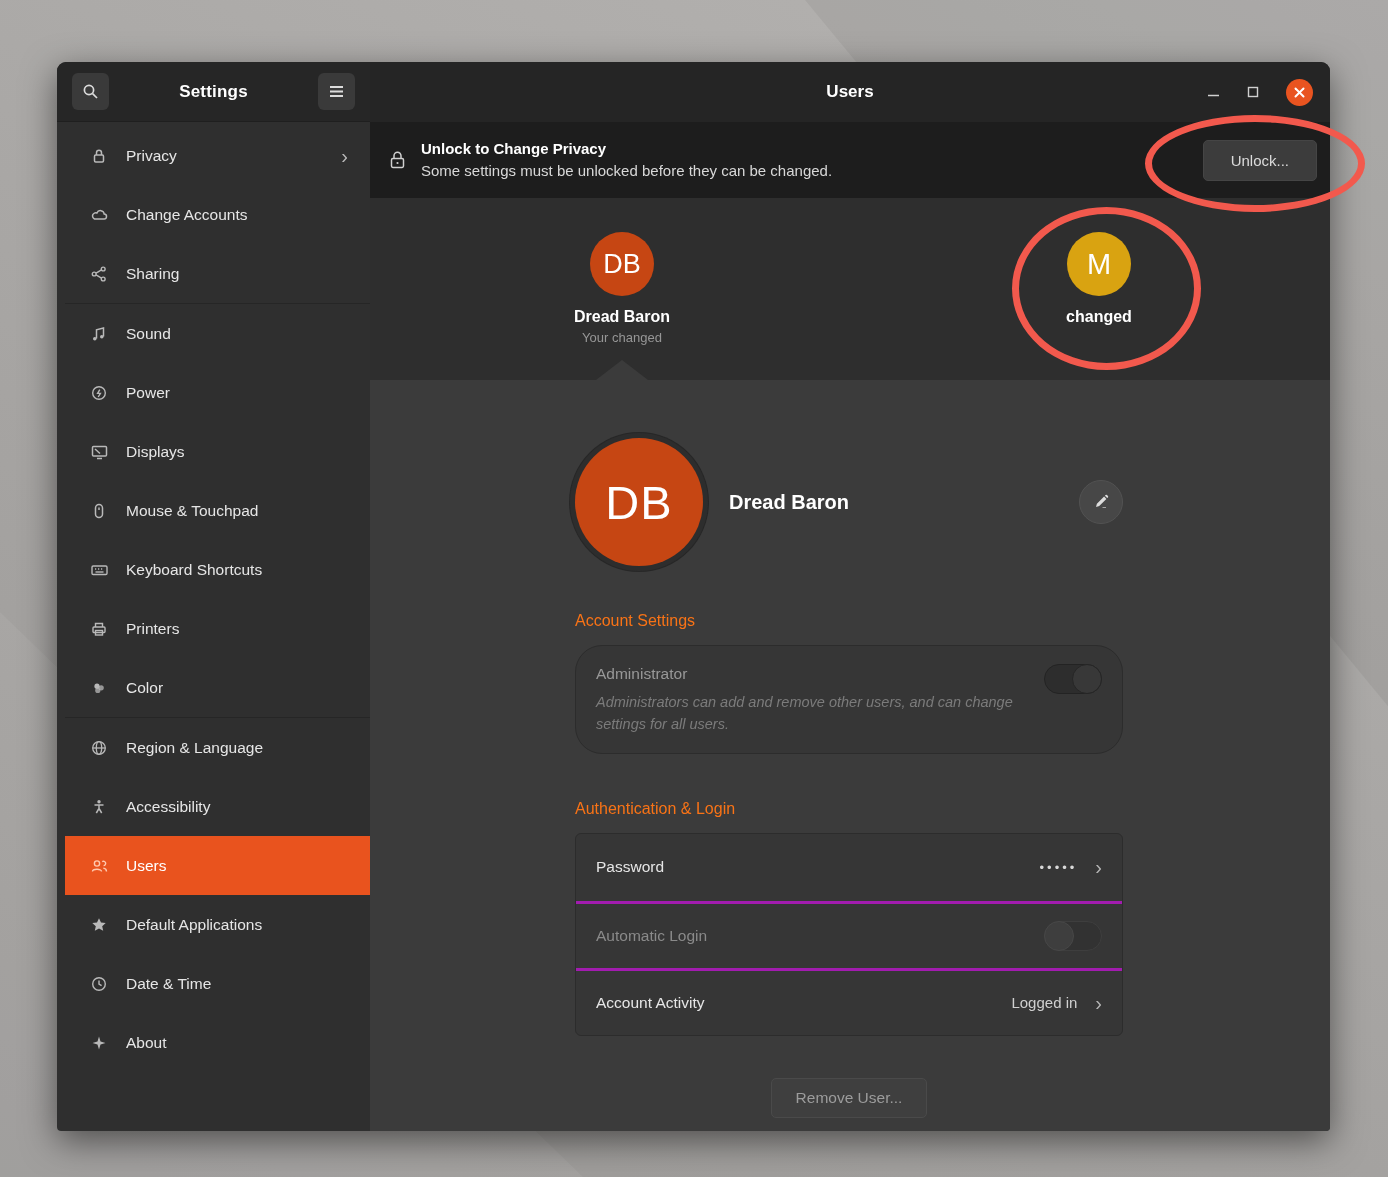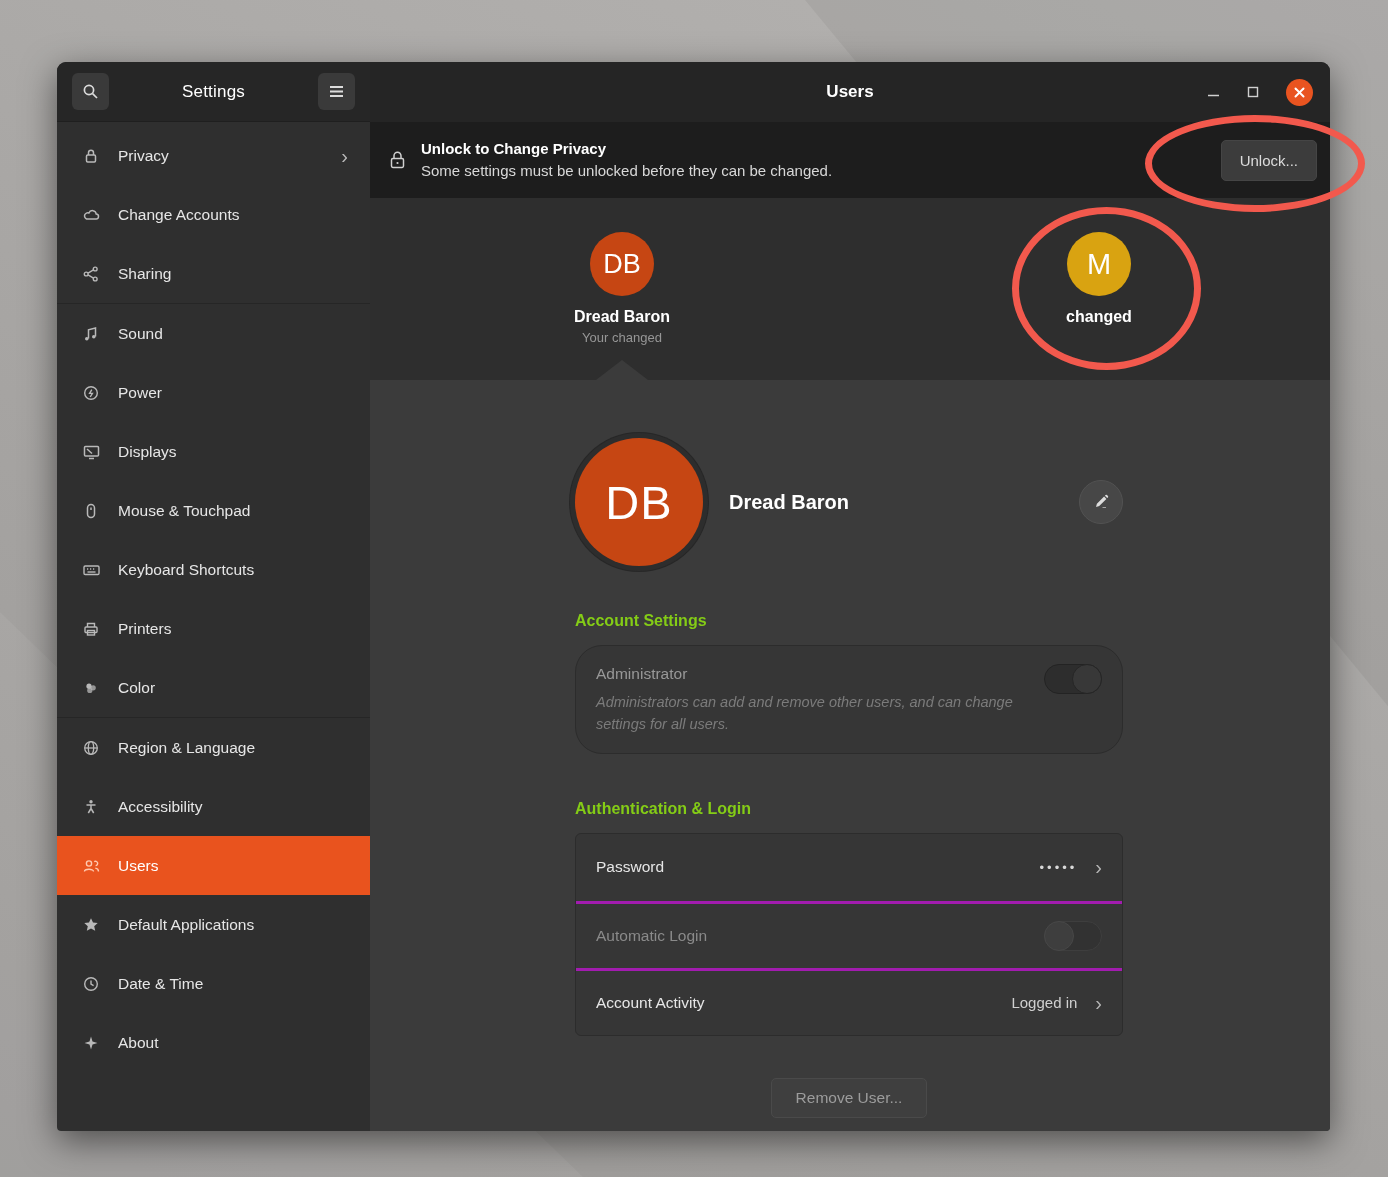--- a/index.html
+++ b/index.html
@@ -12,22 +12,22 @@
 
   .window{position:absolute;left:57px;top:62px;width:1273px;height:1069px;display:flex;
     border-radius:9px 9px 4px 4px;overflow:hidden;box-shadow:0 10px 34px rgba(0,0,0,.5);}
 
   
   .sidebar{width:313px;background:#2f2f2f;display:flex;flex-direction:column;flex-shrink:0;}
   .side-header{height:60px;background:#262626;display:flex;align-items:center;
     justify-content:space-between;padding:0 15px;border-bottom:1px solid #1f1f1f;box-sizing:border-box;}
   .icon-btn{width:37px;height:37px;border-radius:6px;background:#3a3a3a;display:flex;
     align-items:center;justify-content:center;color:#dcdcdc;}
-  .side-title{color:#fff;font-weight:normal;font-size:17px;letter-spacing:.2px;}
-  .side-list{flex:1;padding-top:4px;}
+  .side-title{color:#fff;font-weight:bold;font-size:17px;letter-spacing:.2px;}
+  .side-list{flex:1;padding-top:4px;margin-left:8px;}
   .side-item{height:59px;display:flex;align-items:center;padding:0 14px 0 24px;color:#e6e6e6;
     font-size:15.5px;box-sizing:border-box;}
   .side-item .sicon{width:20px;height:20px;margin-right:17px;color:#b9b9b9;display:flex;
     align-items:center;justify-content:center;flex-shrink:0;}
   .side-item.selected{background:#E9531E;color:#fff;}
   .side-item.selected .sicon{color:#ffc9b0;}
   .schev{margin-left:auto;color:#b9b9b9;font-size:20px;line-height:1;padding-right:8px;}
   .side-sep{height:1px;background:#262626;margin:0;}
 
   
@@ -39,21 +39,21 @@
   .close-btn{width:27px;height:27px;border-radius:50%;background:#E95420;display:flex;
     align-items:center;justify-content:center;}
 
   .banner{height:76px;background:#1d1d1d;display:flex;align-items:center;padding:0 13px 0 19px;
     box-sizing:border-box;flex-shrink:0;}
   .banner-lock{color:#cfcfcf;margin-right:15px;display:flex;}
   .banner-text{line-height:1.45;}
   .banner-title{color:#ffffff;font-weight:bold;font-size:15px;}
   .banner-sub{color:#d8d8d8;font-size:15px;}
   .unlock-btn{margin-left:auto;background:#3c3c3c;border:1px solid #454545;border-radius:5px;
-    color:#dcdcdc;font-size:15px;padding:11px 18px;}
+    color:#dcdcdc;font-size:15px;padding:11px 27px;}
 
   .carousel{height:182px;background:#2e2e2e;position:relative;flex-shrink:0;}
   .caro-user{position:absolute;top:34px;display:flex;flex-direction:column;align-items:center;width:200px;
     transform:translateX(-50%);}
   .caro-user.primary{left:252px;}
   .caro-user.secondary{left:729px;}
   .caro-avatar{width:64px;height:64px;border-radius:50%;display:flex;align-items:center;
     justify-content:center;color:#fff;font-weight:500;}
   .caro-avatar.db{background:#C64613;font-size:27px;}
   .caro-avatar.m{background:#D9A311;font-size:29px;}
@@ -66,21 +66,21 @@
   .content-inner{margin-left:205px;width:548px;}
 
   .profile-row{display:flex;align-items:center;margin-top:58px;}
   .big-avatar{width:128px;height:128px;border-radius:50%;background:#C64613;display:flex;
     align-items:center;justify-content:center;color:#fff;font-size:47px;font-weight:500;
     box-shadow:0 0 0 5px #2d2d2d,0 0 0 6px #272727;letter-spacing:1px;}
   .profile-name{color:#fff;font-weight:bold;font-size:20px;margin-left:26px;}
   .edit-btn{margin-left:auto;width:44px;height:44px;border-radius:50%;background:#474747;
     border:1px solid #525252;display:flex;align-items:center;justify-content:center;color:#ddd;box-sizing:border-box;}
 
-  .sect-heading{color:#84cc16;font-weight:bold;font-size:16px;margin-top:46px;margin-bottom:15px;}
+  .sect-heading{color:#f97316;font-weight:normal;font-size:16px;margin-top:46px;margin-bottom:15px;}
   .card{background:#363636;border:1px solid #2c2c2c;border-radius:6px;box-sizing:border-box;}
   .admin-card{padding:15px 20px 17px 20px;position:relative;border-radius:27px;}
   .admin-label{color:#989898;font-size:15.5px;margin-top:4px;}
   .admin-desc{color:#7b7b7b;font-size:14.5px;line-height:1.5;margin-top:9px;width:440px;font-style:italic;}
   .toggle{width:58px;height:30px;border-radius:16px;position:relative;box-sizing:border-box;}
   .toggle .knob{width:28px;height:28px;border-radius:50%;position:absolute;top:0;box-sizing:border-box;}
   .toggle.on{background:#2d2d2d;border:1px solid #232323;}
   .toggle.on .knob{right:-1px;top:-1px;width:30px;height:30px;background:#383838;border:1px solid #262626;}
   .toggle.off{background:#323232;border:1px solid #3e3e3e;}
   .toggle.off .knob{left:-1px;top:-1px;width:30px;height:30px;background:#3e3e3e;border:1px solid #474747;}

